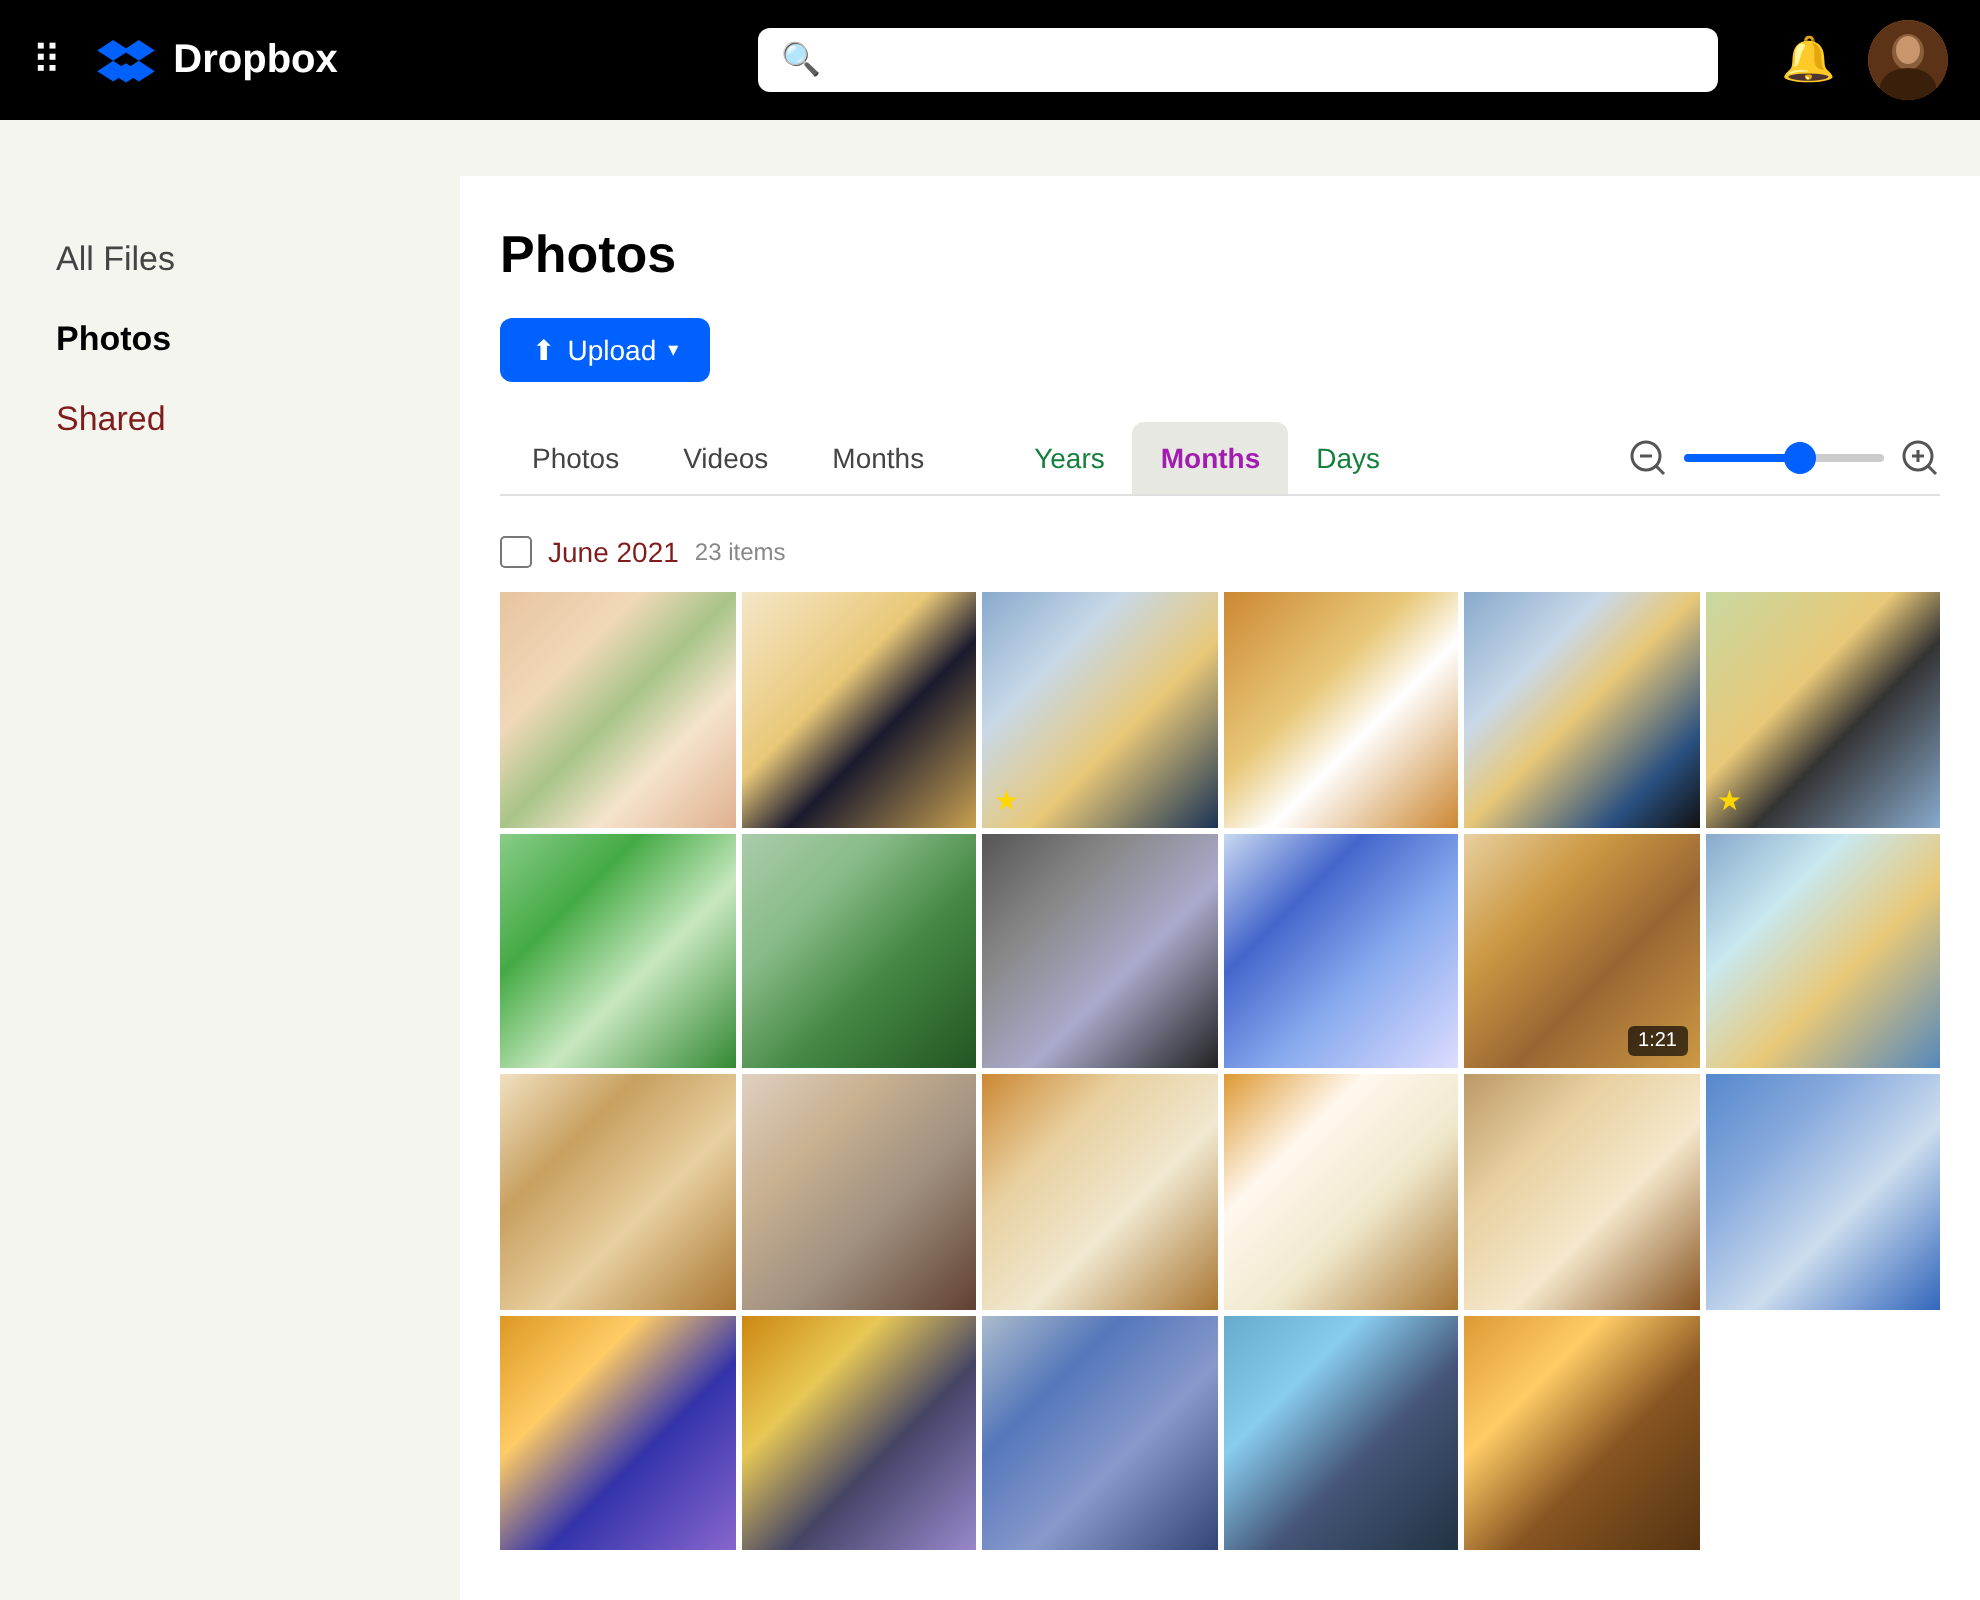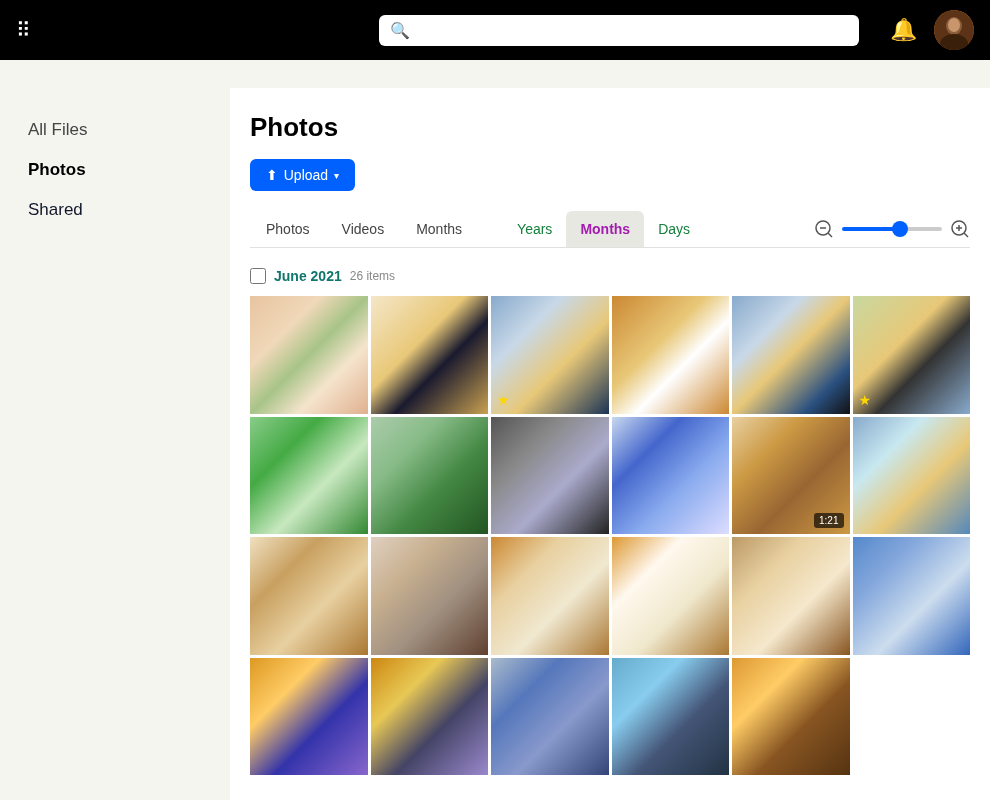--- a/index.html
+++ b/index.html
@@ -132,21 +132,21 @@
 
     
     .section-header {
       display: flex; align-items: center; gap: 8px;
       margin-bottom: 12px;
     }
     .section-checkbox {
       width: 16px; height: 16px; cursor: pointer;
       accent-color: #0061fe;
     }
-    .section-title { font-size: 14px; font-weight: 700; color: #0f766e; }
+    .section-title { font-size: 14px; font-weight: 400; color: #7f1d1d; }
     .section-count { font-size: 12px; color: #888; }
 
     
     .photo-grid {
       display: grid;
       grid-template-columns: repeat(6, 1fr);
       gap: 3px;
       margin-bottom: 16px;
     }
     .photo-cell {
@@ -205,20 +205,28 @@
     .star-badge.yellow { color: #ffd700; }
 
     
     .dropbox-logo-svg { width: 32px; height: 32px; }
   </style>
 </head>
 <body>
 
 <div class="topbar">
   <span class="grid-icon">⠿</span>
+  <div class="logo-area">
+    <svg class="dropbox-logo-svg" viewBox="0 0 40 40" fill="none">
+      <path d="M20 6L10 12.5L20 19L10 25.5L0 19L10 12.5L0 6L10 -0.5L20 6Z" fill="#0061FE" transform="translate(2,8)"></path>
+      <path d="M20 6L30 12.5L20 19L30 25.5L40 19L30 12.5L40 6L30 -0.5L20 6Z" fill="#0061FE" transform="translate(-2,8)"></path>
+      <path d="M10 26L20 20L30 26L20 32L10 26Z" fill="#0061FE" transform="translate(0,2)"></path>
+    </svg>
+    <span class="logo-text">Dropbox</span>
+  </div>
   <div class="search-bar">
     <span style="color:#999;font-size:16px;">🔍</span>
     <input type="text" style="font-size: 14px;">
   </div>
   <div class="topbar-right">
     <span class="bell-icon">🔔</span>
     <div class="avatar">
       <div class="avatar-img">
         <svg viewBox="0 0 40 40" width="40" height="40">
           <circle cx="20" cy="20" r="20" fill="#5c3317"></circle>
@@ -229,21 +237,21 @@
       </div>
     </div>
   </div>
 </div>
 
 <div class="layout">
 
   <div class="sidebar">
     <div class="sidebar-item" style="font-size:17px;color:#444;font-weight:400;">All Files</div>
     <div class="sidebar-item active" style="font-size:17px;font-weight:700;color:#000;">Photos</div>
-    <div class="sidebar-item" style="font-size:17px;color:#0f172a;font-weight:400;">Shared</div>
+    <div class="sidebar-item" style="font-size:17px;color:#7f1d1d;font-weight:400;">Shared</div>
   </div>
 
   <div class="main-content">
     <h1 class="page-title">Photos</h1>
 
     <button class="upload-btn">
       <span style="font-size:14px;">⬆</span>
       <span>Upload</span>
       <span class="chevron">▾</span>
     </button>
@@ -281,21 +289,21 @@
             <line x1="14" y1="14" x2="18" y2="18" stroke="#555" stroke-width="1.5"></line>
           </svg>
         </button>
       </div>
     </div>
 
     
     <div class="section-header">
       <input type="checkbox" class="section-checkbox" style="">
       <span class="section-title">June 2021</span>
-      <span class="section-count">26 items</span>
+      <span class="section-count">23 items</span>
     </div>
 
     
     <div class="photo-grid" id="photo-grid">
     <div class="photo-cell p1">
           <div class="photo-overlay"></div>
         </div>
         <div class="photo-cell p2">
           <div class="photo-overlay"></div>
         </div>

